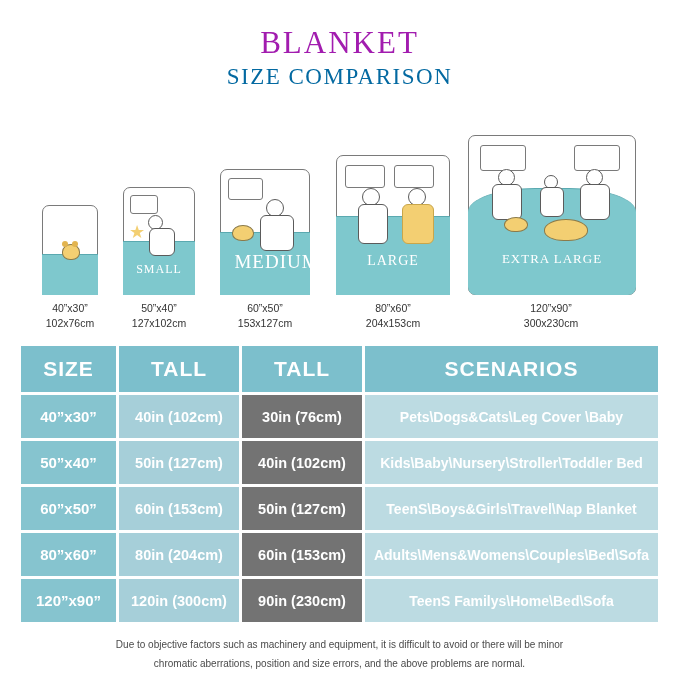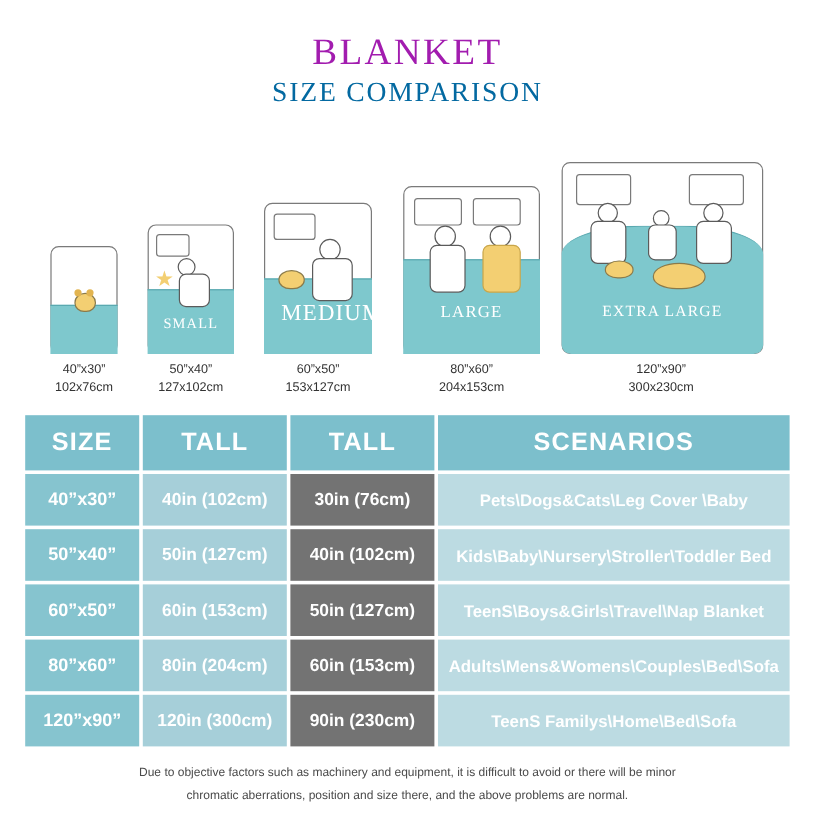--- a/index.html
+++ b/index.html
@@ -325,16 +325,16 @@
           <td class="c-wide">120in (300cm)</td>
           <td class="c-tall">90in (230cm)</td>
           <td class="c-scen">TeenS Familys\Home\Bed\Sofa</td>
         </tr>
       </tbody>
     </table>
   </div>
 
   <div class="footer">
     <div>Due to objective factors such as machinery and equipment, it is difficult to avoid or there will be minor</div>
-    <div>chromatic  aberrations, position and size there, and the above problems are normal.</div>
+    <div>chromatic  aberrations, position and size errors, and the above problems are normal.</div>
   </div>
 
 </div>
 
 </body></html>

